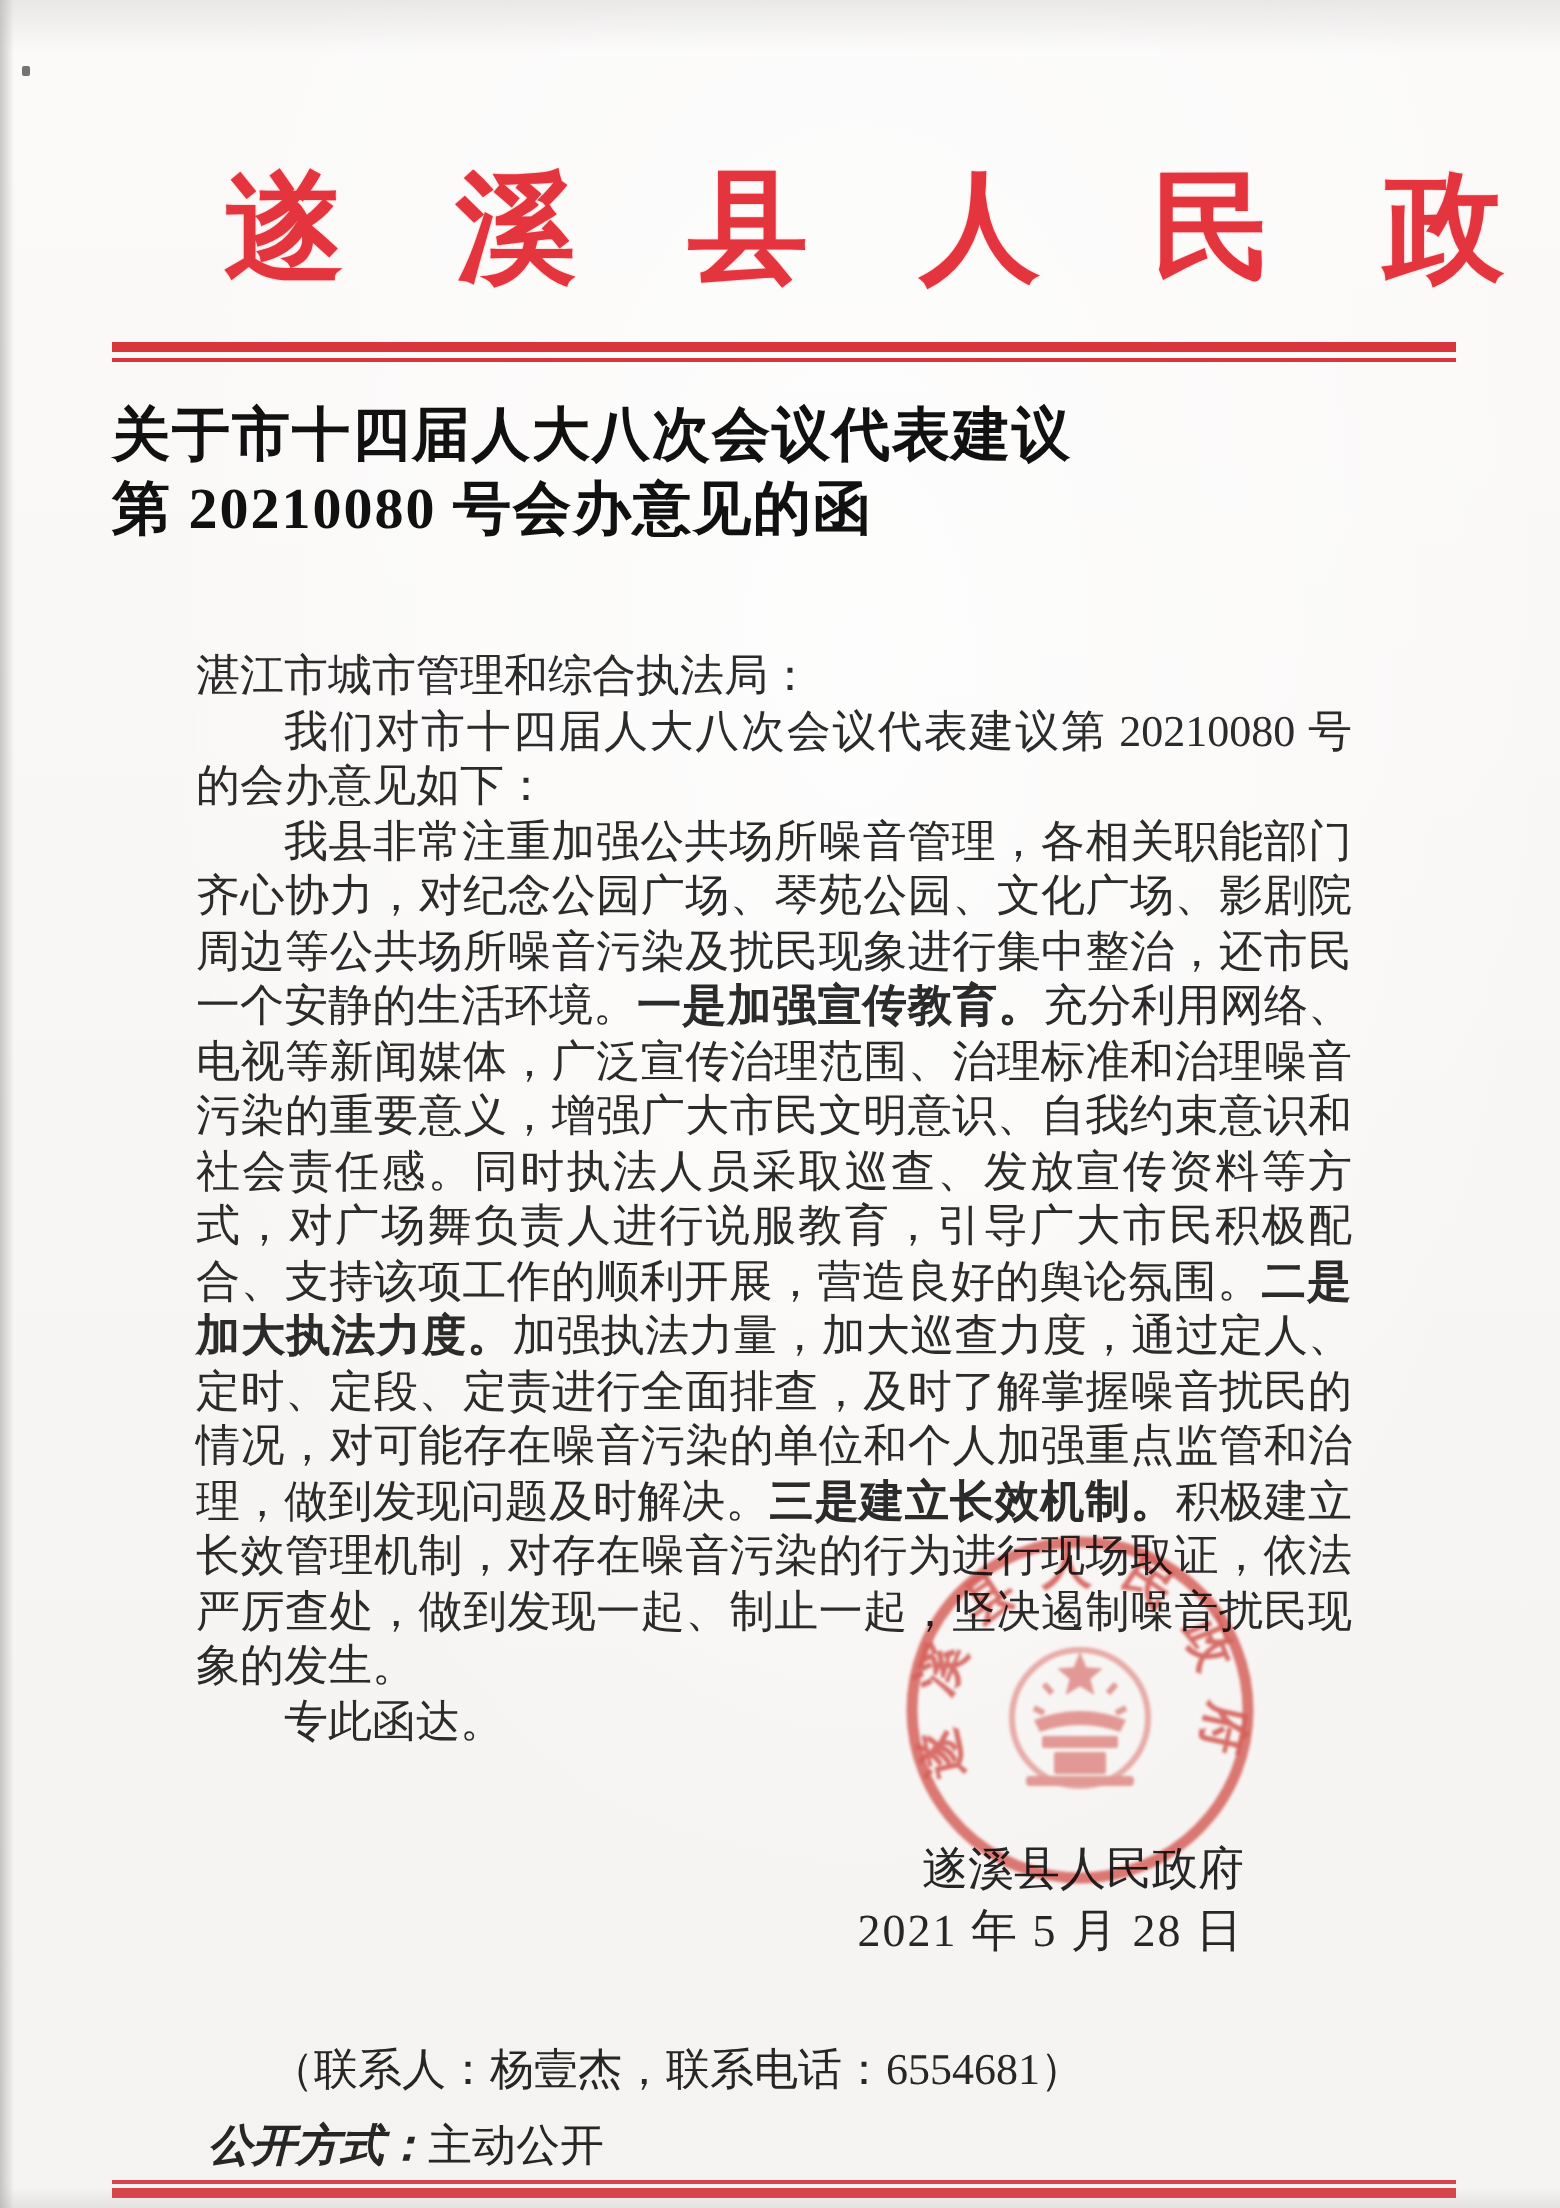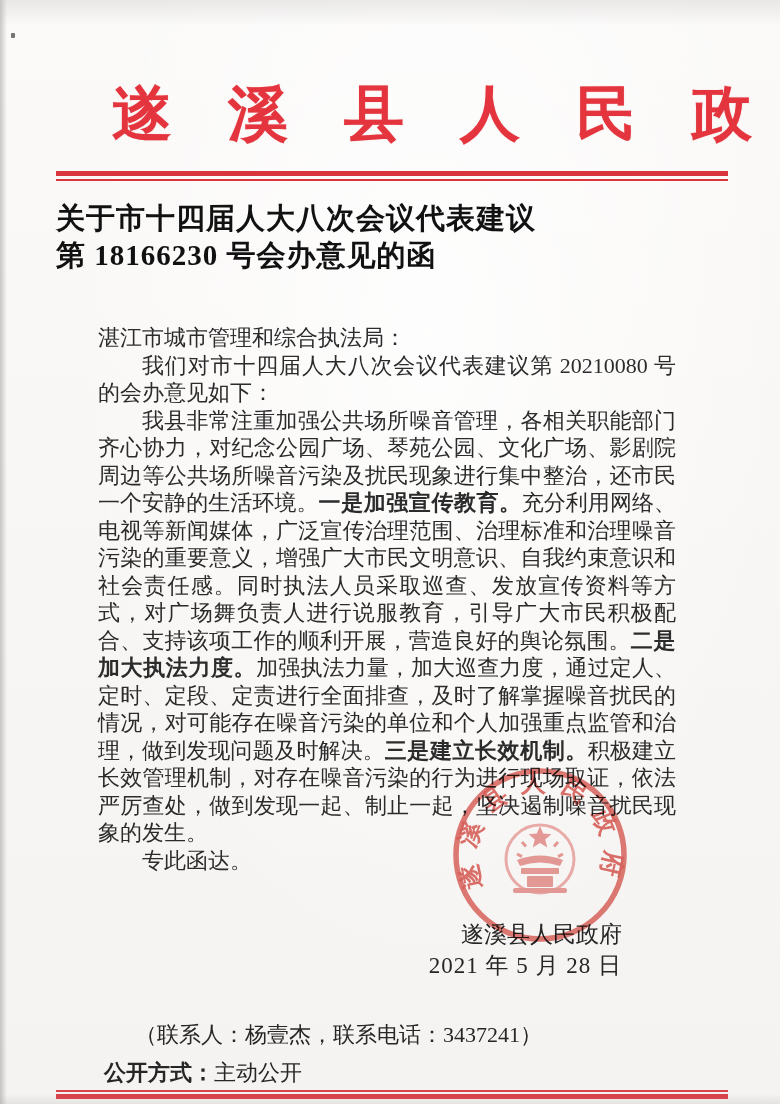--- a/index.html
+++ b/index.html
@@ -71,21 +71,21 @@
 
   .contact{
     margin:42px 0 0 79px;
     font-size:22px;line-height:27px;
   }
 
   .footer-line{
     margin:11px 0 0 48px;
     font-size:22px;line-height:27px;
   }
-  .footer-label{font-weight:bold;font-family:"Liberation Sans","DejaVu Sans",sans-serif;}
+  .footer-label{font-weight:bold;font-family:"Liberation Sans","DejaVu Sans",sans-serif;font-style:italic;}
   .rule-bottom{margin-top:4px;}
   .rule-bottom .thin{height:2px;background:#d8444b;}
   .rule-bottom .gap{height:2px;}
   .rule-bottom .thick{height:5px;background:#d8444b;}
 
   .seal{
     position:absolute;left:449px;top:764px;width:182px;height:182px;
     mix-blend-mode:multiply;opacity:.9;z-index:3;pointer-events:none;
   }
 </style>
@@ -103,36 +103,36 @@
     <div class="letterhead">遂溪县人民政府</div>
 
     <div class="rule">
       <div class="thick"></div>
       <div class="gap"></div>
       <div class="thin"></div>
     </div>
 
     <h1 class="doc-title">
       <span>关于市十四届人大八次会议代表建议</span>
-      <span>第 18166230 号会办意见的函</span>
+      <span>第 20210080 号会办意见的函</span>
     </h1>
 
     <div class="body-text">
       <p>湛江市城市管理和综合执法局：</p>
       <p class="indent">我们对市十四届人大八次会议代表建议第 20210080 号的会办意见如下：</p>
       <p class="indent"><span>我县非常注重加强公共场所噪音管理，各相关职能部门齐心协力，对纪念公园广场、琴苑公园、文化广场、影剧院周边等公共场所噪音污染及扰民现象进行集中整治，还市民一个安静的生活环境。</span><span class="bold-seg">一是加强宣传教育。</span><span>充分利用网络、电视等新闻媒体，广泛宣传治理范围、治理标准和治理噪音污染的重要意义，增强广大市民文明意识、自我约束意识和社会责任感。同时执法人员采取巡查、发放宣传资料等方式，对广场舞负责人进行说服教育，引导广大市民积极配合、支持该项工作的顺利开展，营造良好的舆论氛围。</span><span class="bold-seg">二是加大执法力度。</span><span>加强执法力量，加大巡查力度，通过定人、定时、定段、定责进行全面排查，及时了解掌握噪音扰民的情况，对可能存在噪音污染的单位和个人加强重点监管和治理，做到发现问题及时解决。</span><span class="bold-seg">三是建立长效机制。</span><span>积极建立长效管理机制，对存在噪音污染的行为进行现场取证，依法严厉查处，做到发现一起、制止一起，坚决遏制噪音扰民现象的发生。</span></p>
       <p class="indent">专此函达。</p>
     </div>
 
     <div class="sig-block">
       <div>遂溪县人民政府</div>
       <div class="sig-date">2021 年 5 月 28 日</div>
     </div>
 
-    <div class="contact">（联系人：杨壹杰，联系电话：3437241）</div>
+    <div class="contact">（联系人：杨壹杰，联系电话：6554681）</div>
 
     <div class="footer-line">
       <span class="footer-label">公开方式：</span><span>主动公开</span>
     </div>
 
     <div class="rule rule-bottom">
       <div class="thin"></div>
       <div class="gap"></div>
       <div class="thick"></div>
     </div>

